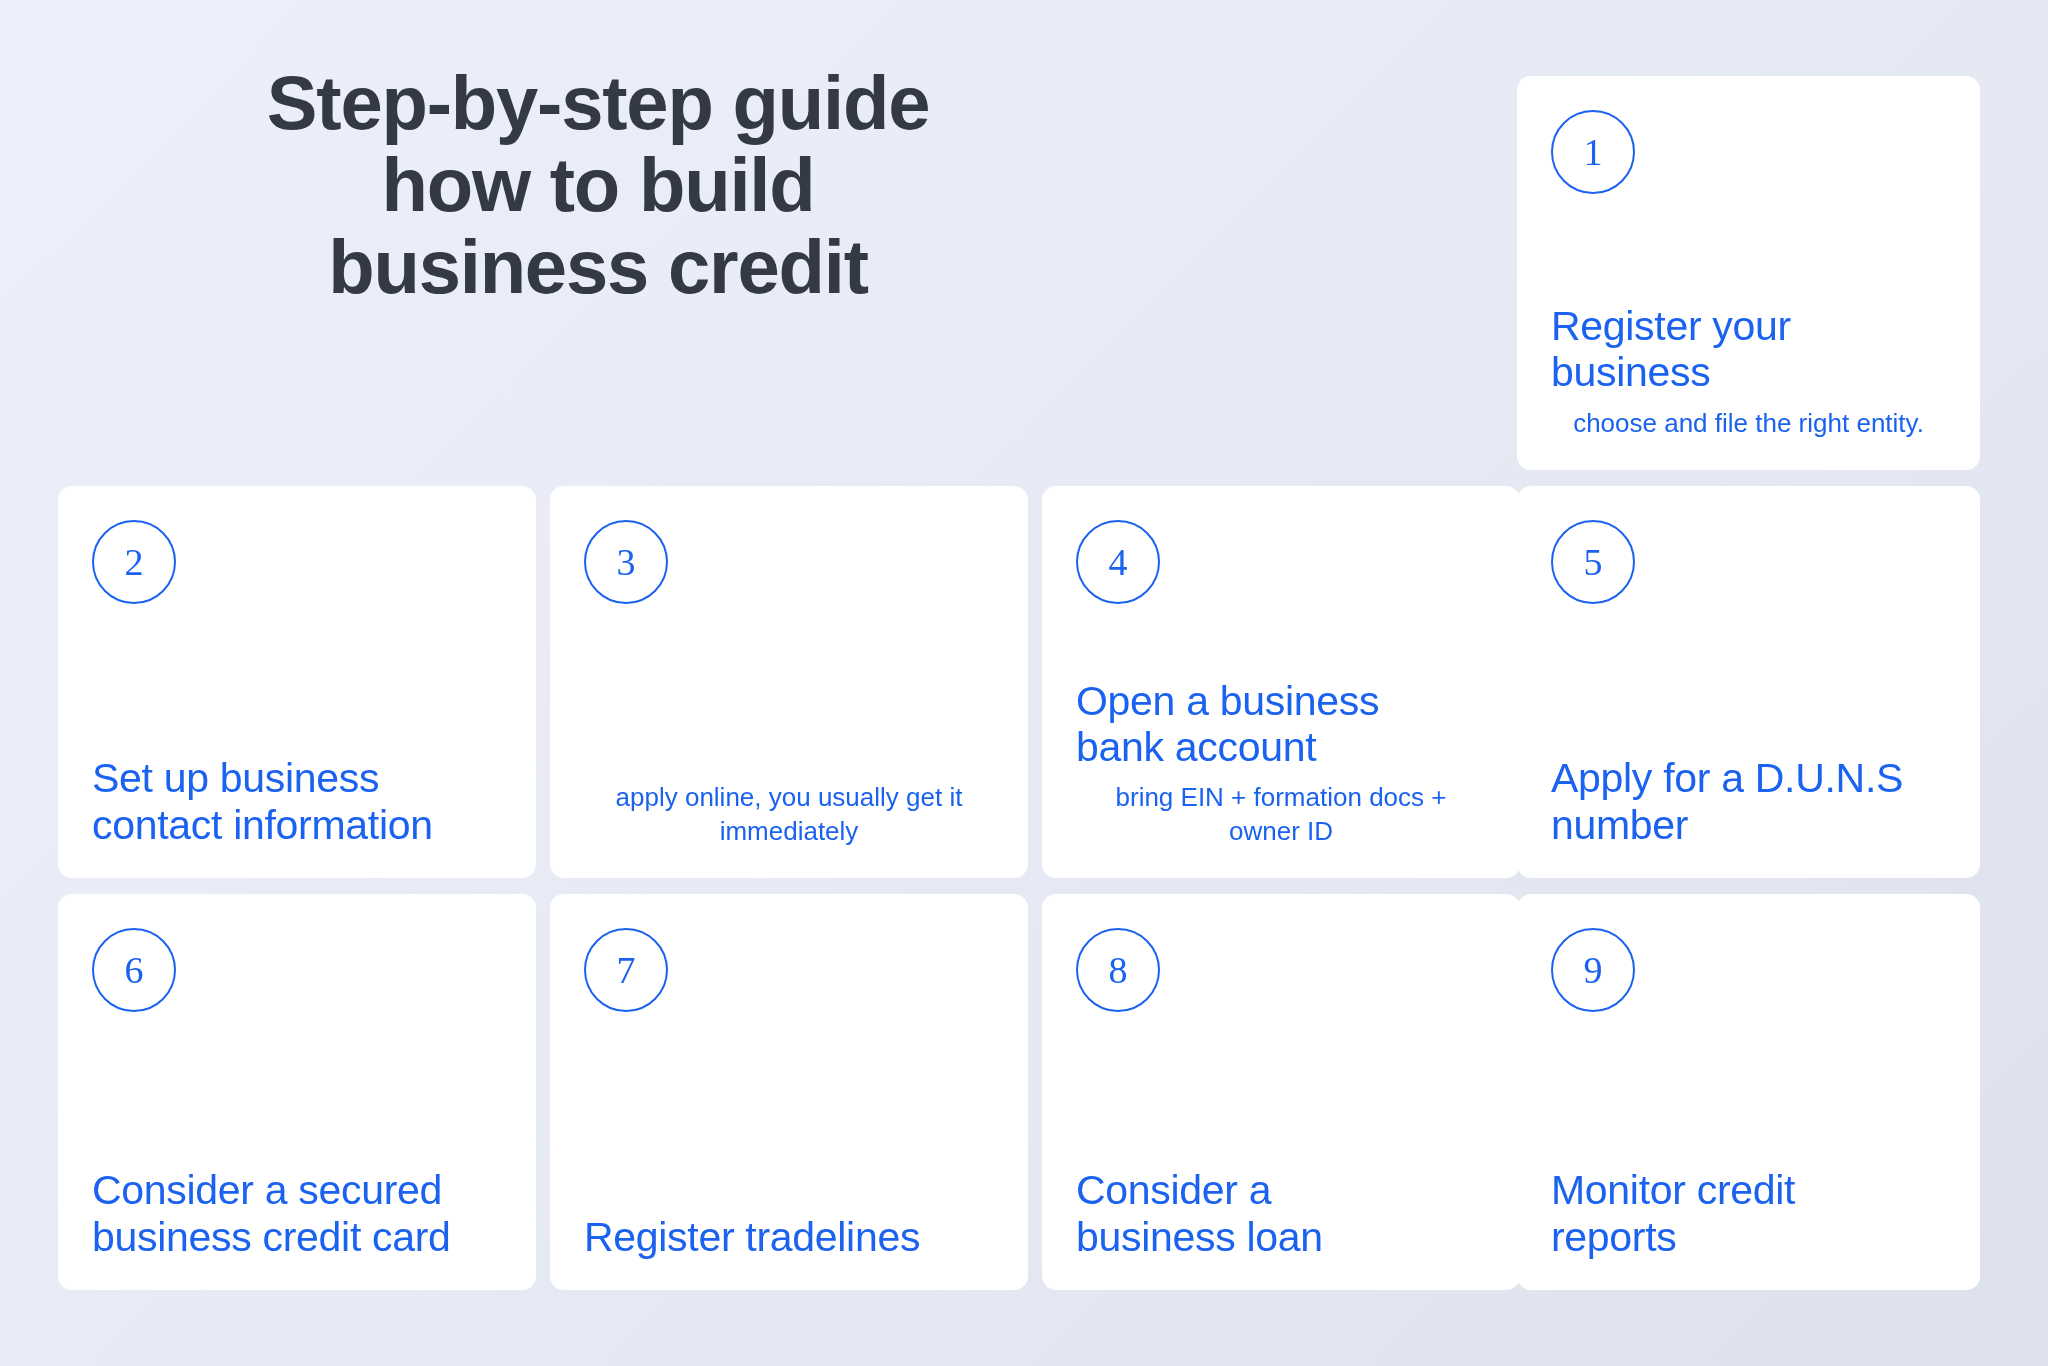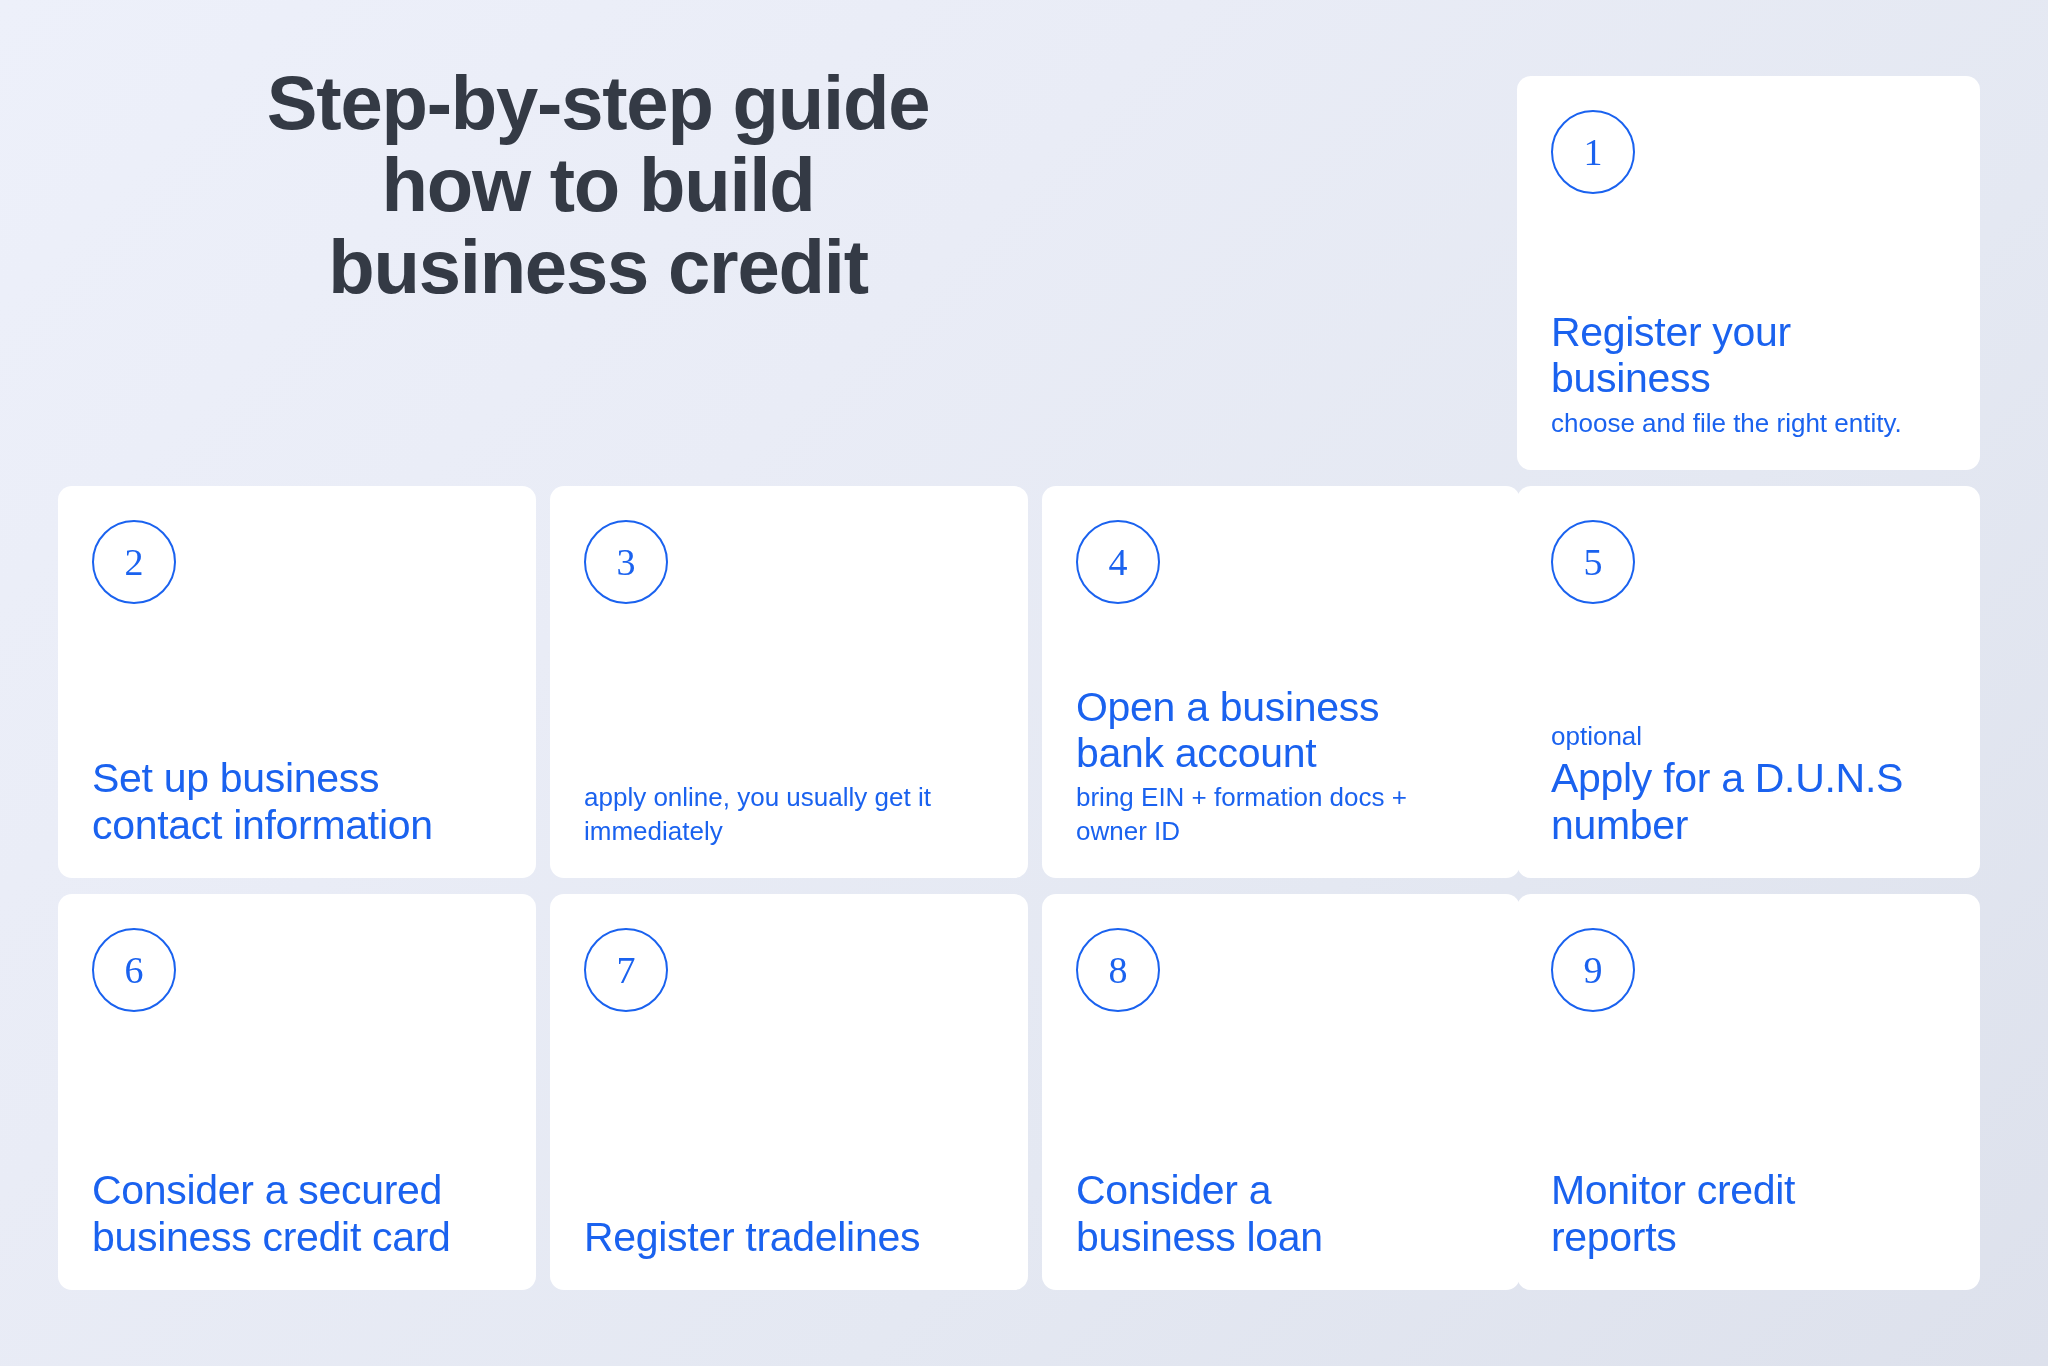--- a/index.html
+++ b/index.html
@@ -86,22 +86,23 @@
     font-size: 41px;
     line-height: 1.13;
     letter-spacing: -0.3px;
     white-space: pre-line;
   }
 
   .card-sub {
     color: #1a62ef;
     font-size: 26px;
     line-height: 1.28;
-    margin-top: 5px;
+    margin-top: 11px;
     white-space: pre-line;
+    text-align: center;
   }
 
   
   .col1 { left: 58px;   width: 478px; }
   .col2 { left: 550px;  width: 478px; }
   .col3 { left: 1042px; width: 478px; }
   .col4 { left: 1517px; width: 463px; }
 
   .rowA { top: 76px;  height: 394px; }
   .rowB { top: 486px; height: 392px; }
@@ -175,21 +176,20 @@
     </div>
   </div>
 
   <div class="card col4 rowB">
     <div class="card-inner">
       <div class="step-badge">
         <span>5</span>
       </div>
       <div class="spacer"></div>
       <div class="card-text">
-        <div class="eyebrow">optional</div>
         <div class="card-title">Apply for a D.U.N.S
 number</div>
 
       </div>
     </div>
   </div>
 
   <div class="card col1 rowC">
     <div class="card-inner">
       <div class="step-badge">

